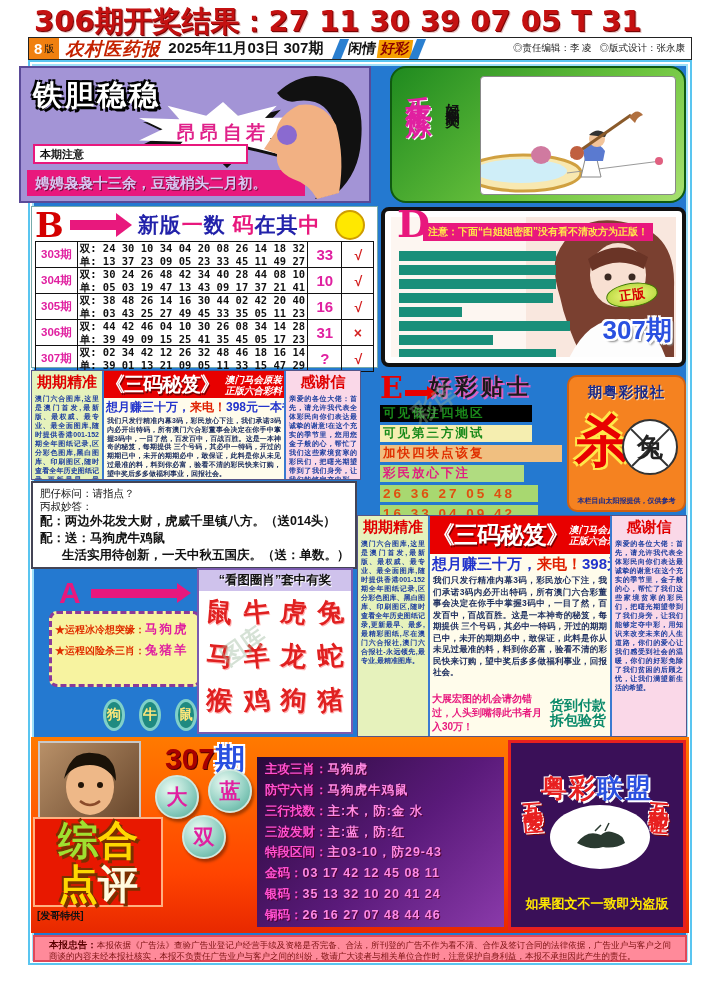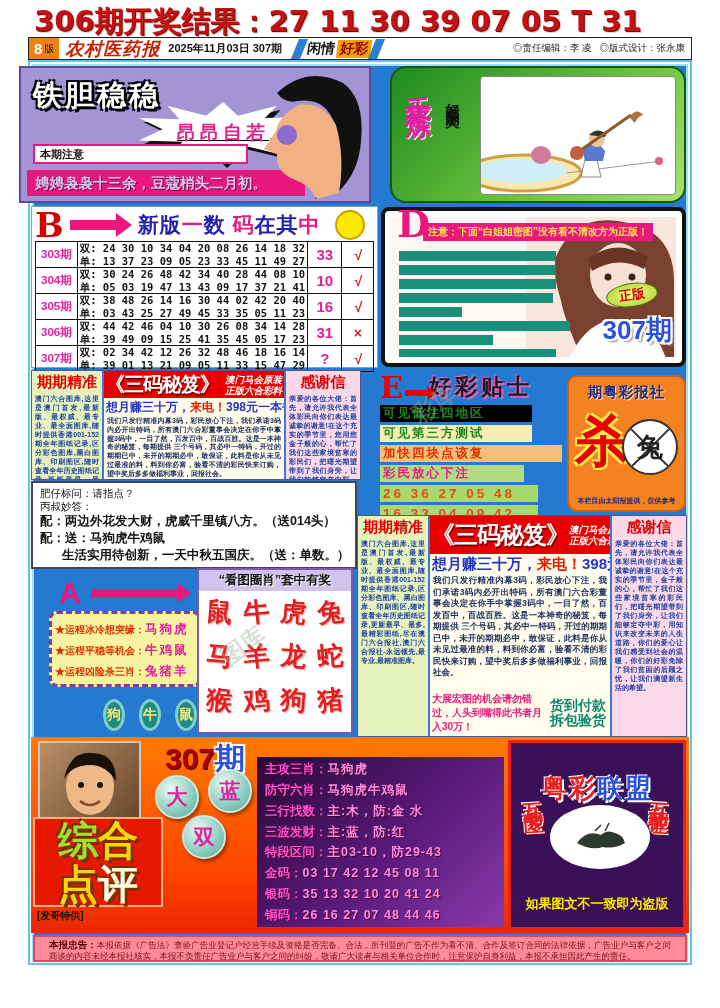--- a/index.html
+++ b/index.html
@@ -12,42 +12,42 @@
     text-shadow:1px 1px 0 #7a0606, 2px 2px 0 #e8c8c8; white-space:nowrap; }
 
   
   .masthead { position:absolute; left:28px; top:37px; width:664px; height:23px; background:#fff;
     border:1px solid #222; display:flex; align-items:center; }
   .page-badge { background:#f08010; height:100%; display:flex; align-items:center; padding:0 5px; }
   .page-badge .num { color:#fff; font-weight:900; font-size:15px; }
   .page-badge .ban { color:#111; font-size:10px; margin-left:2px; }
   .paper-name { color:#c42200; font-weight:900; font-size:18px; margin-left:6px;
     font-family:"DejaVu Serif", serif; font-style:italic; letter-spacing:1px; }
-  .issue-date { font-size:11px; color:#111; margin-left:8px; font-weight:bold;text-align:right; }
+  .issue-date { font-size:15px; color:#111; margin-left:8px; font-weight:bold;text-align:right; }
   .column-tag { display:flex; align-items:center; margin-left:12px; height:100%; }
   .slash { width:9px; height:20px; background:#2a7fd0; transform:skewX(-22deg); margin:0 1px; }
   .ct-white { font-size:14px; font-weight:900; color:#111; padding:0 2px; transform:skewX(-8deg); }
   .ct-orange { background:#f5a000; color:#8a0000; font-size:14px; font-weight:900; padding:0 3px;
     transform:skewX(-8deg); }
   .credits { margin-left:auto; font-size:9.5px; color:#222; padding-right:6px; white-space:nowrap; }
 
   
   .frame { position:absolute; left:28px; top:60px; width:664px; height:905px; background:#2479d0;
     border:2px solid #59c5f0; box-shadow: inset 0 0 0 2px #ffffff, inset 0 0 0 4px #9fe0f8; }
   .sec { position:absolute; }
 
   
   .box-tiedan { left:19px; top:66px; width:352px; height:137px; background:#a394d6; border:2px solid #5a4a98; }
   .tiedan-title { color:#fff; font-weight:900; font-size:29px; letter-spacing:3px; margin:8px 0 0 12px;
     text-shadow:-2px -2px 0 #000, 2px -2px 0 #000, -2px 2px 0 #000, 3px 3px 0 #000; }
   .note-strip { position:absolute; left:12px; top:76px; width:215px; height:20px; background:#fff;
     border:2px solid #e8187d; font-size:11px; font-weight:900; color:#111; line-height:16px; padding-left:5px; }
   .burst-wrap { position:absolute; left:118px; top:34px; width:168px; height:62px; filter:drop-shadow(4px 4px 0 #111); }
   .burst { width:100%; height:100%; background:#fff; display:flex; align-items:center; justify-content:center;
-    clip-path:polygon(50% 0%,59% 22%,82% 6%,75% 26%,100% 24%,85% 44%,100% 60%,78% 58%,86% 86%,62% 70%,50% 100%,40% 74%,16% 92%,26% 64%,0% 62%,14% 44%,0% 26%,24% 28%,17% 6%,40% 22%);text-decoration:underline; }
+    clip-path:polygon(50% 0%,59% 22%,82% 6%,75% 26%,100% 24%,85% 44%,100% 60%,78% 58%,86% 86%,62% 70%,50% 100%,40% 74%,16% 92%,26% 64%,0% 62%,14% 44%,0% 26%,24% 28%,17% 6%,40% 22%); }
   .burst span { color:#e0218a; font-size:19px; font-weight:900; letter-spacing:4px; }
   .verse-strip { position:absolute; left:6px; top:102px; width:278px; height:26px; background:#e8187d;
     color:#d8c6f2; font-weight:900; font-size:14.5px; line-height:26px; padding-left:8px; white-space:nowrap;
     text-shadow:1px 1px 0 #7a0a40; }
   .face-svg { position:absolute; right:2px; top:3px; }
 
   
   .box-qiannian { left:390px; top:66px; width:296px; height:137px; border-radius:16px;
     background:linear-gradient(135deg,#1f8a1f,#6cc43e 60%,#a8e070); border:2px solid #0f5a0f; }
   .qn-title { position:absolute; left:10px; top:6px; writing-mode:vertical-rl; font-size:26px; font-weight:900;
@@ -432,21 +432,20 @@
     <div class="bs-note">本栏目由太阳报提供，仅供参考</div>
   </div>
 
   <div class="sec box-a">
     <div class="a-head">
       <span class="a-letter">A</span>
       <div class="a-arrow"></div>
     </div>
     <div class="fortune-box">
       <div class="fortune-line"><span class="lab">★运程冰冷想突缘：</span><span class="val">马狗虎</span></div>
-      <div class="fortune-line"><span class="lab">★运程平稳等机会：</span><span class="val">牛鸡鼠</span></div>
       <div class="fortune-line"><span class="lab">★运程凶险杀三肖：</span><span class="val">兔猪羊</span></div>
     </div>
     <div class="a-circles">
       <div class="a-circle">狗</div>
       <div class="a-circle">牛</div>
       <div class="a-circle">鼠</div>
     </div>
   </div>
 
   <div class="sec box-zodiac">

